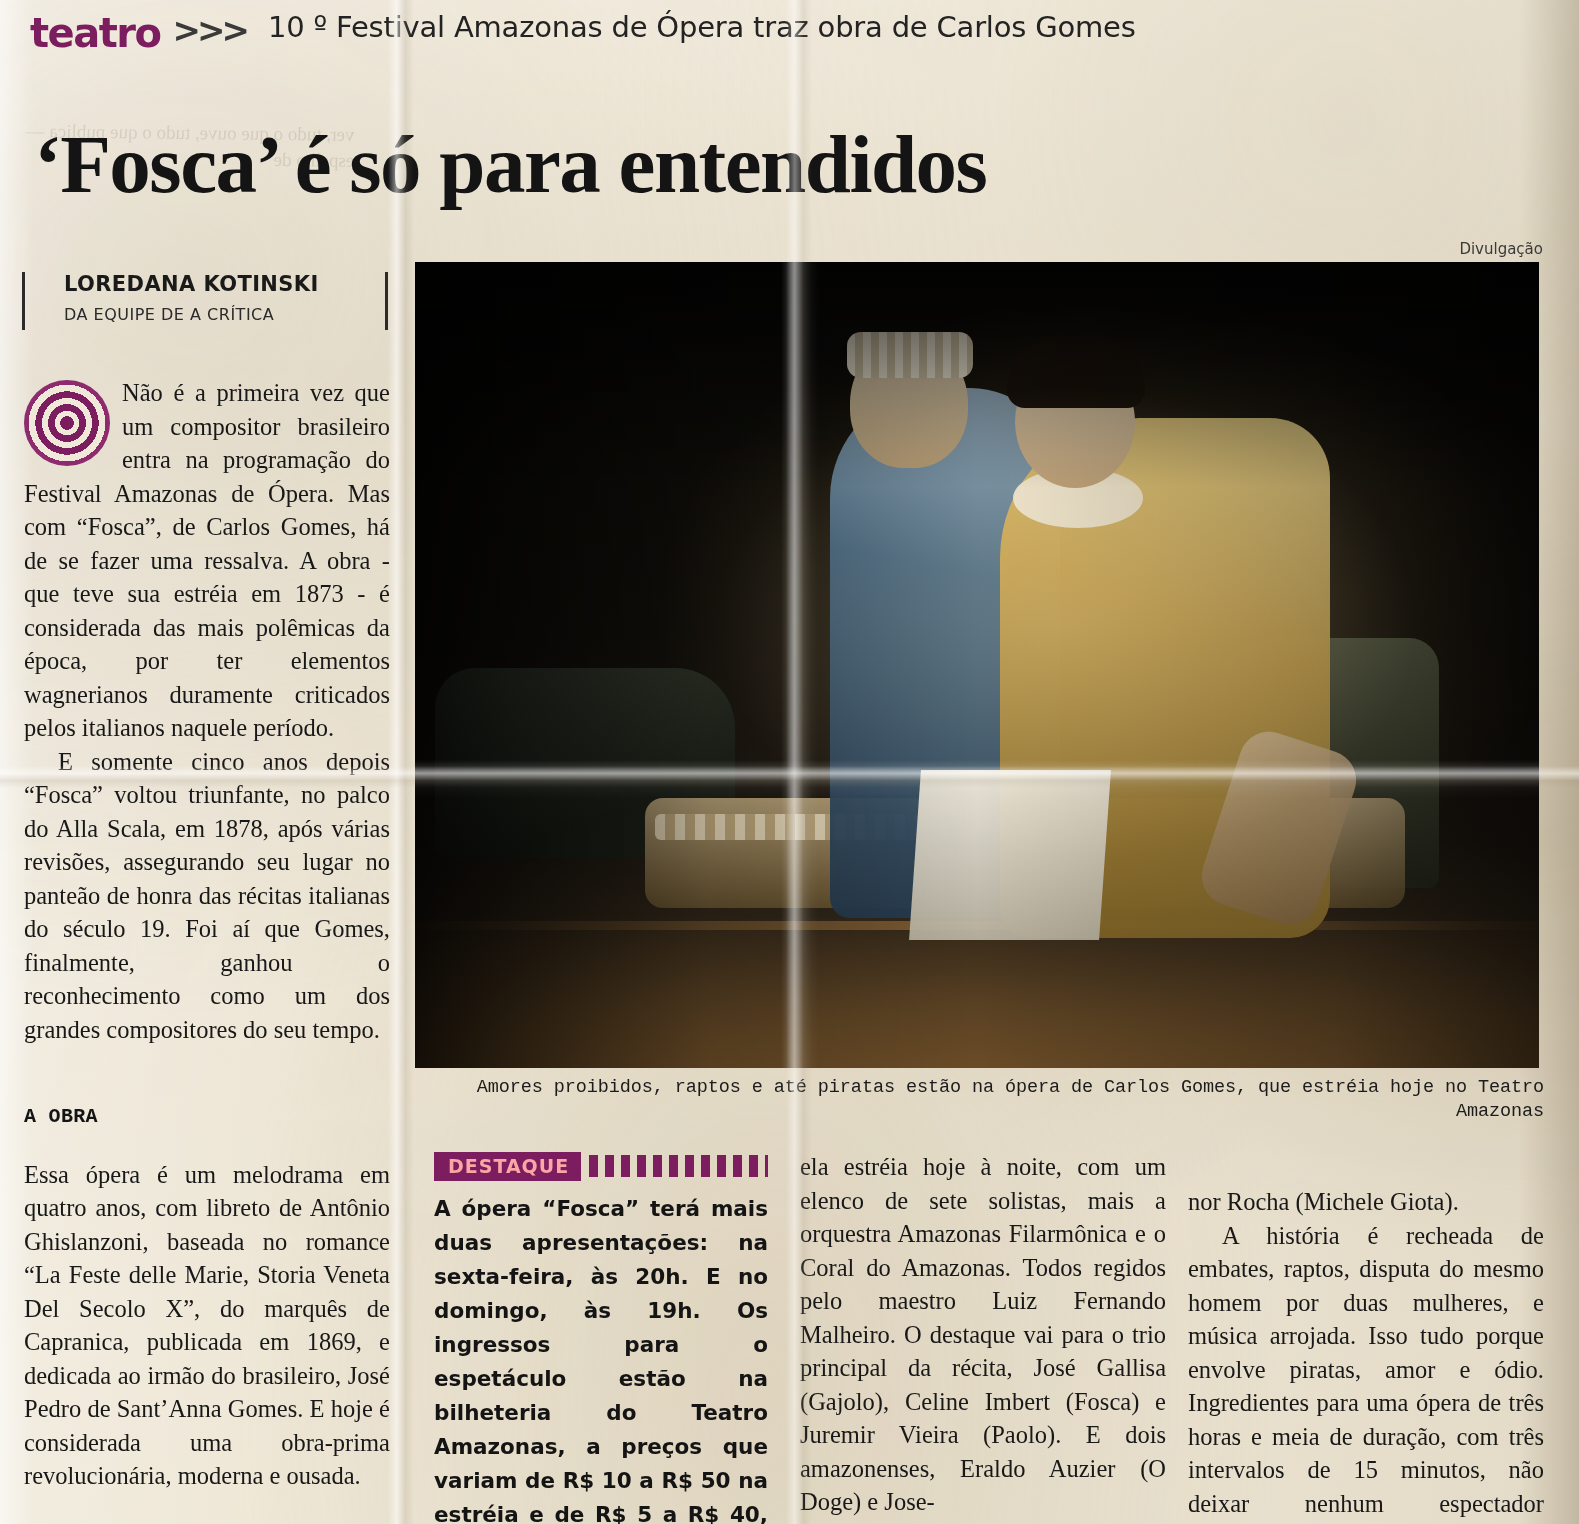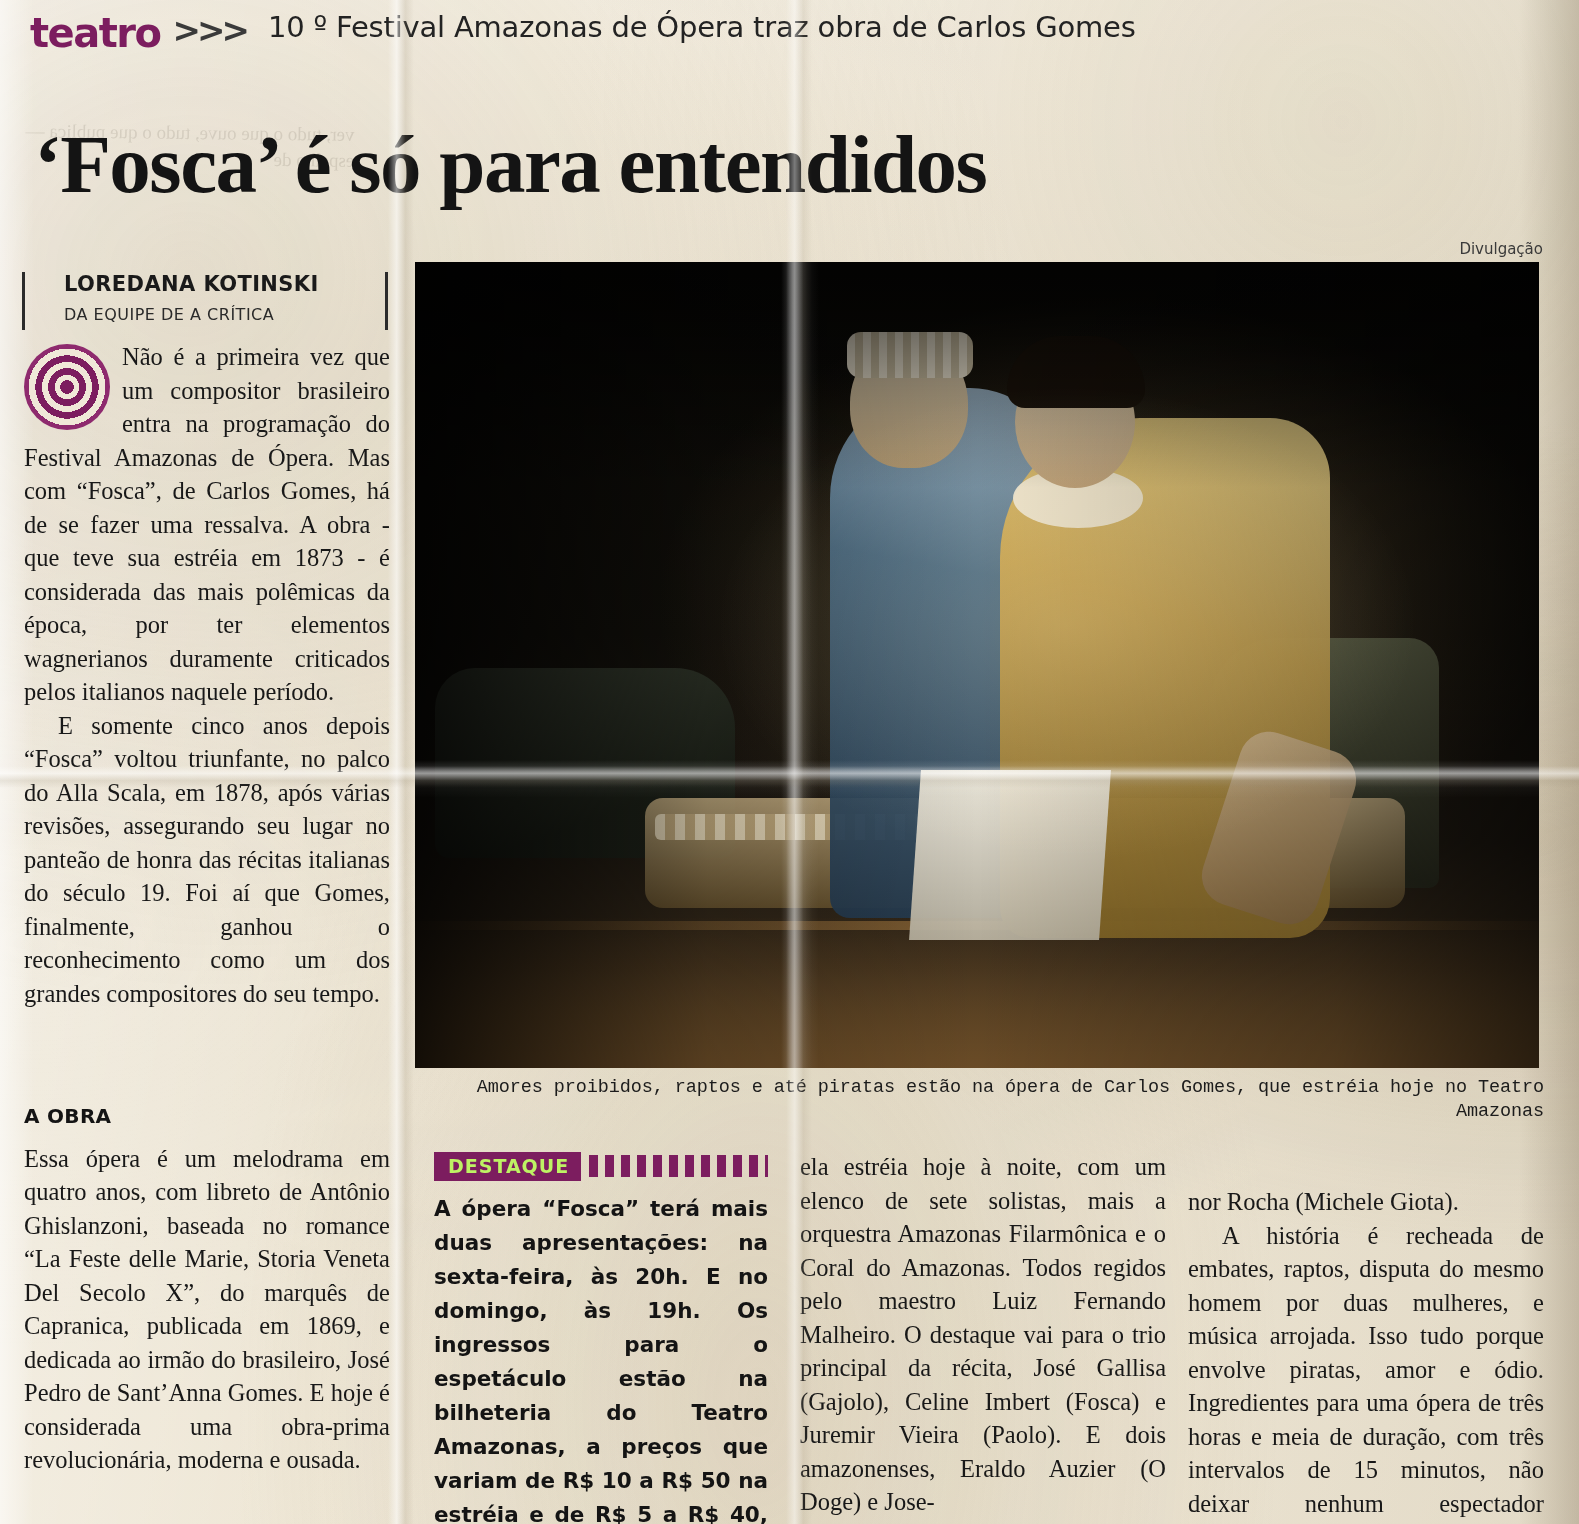--- a/index.html
+++ b/index.html
@@ -159,21 +159,21 @@
     line-height: 33.5px;
     text-align: justify;
     color: #181818;
     hyphens: auto;
   }
   .col p { margin: 0; text-indent: 34px; }
   .col p.noindent { text-indent: 0; }
 
   .col1-top {
     left: 24px;
-    top: 340px;
+    top: 376px;
     width: 366px;
   }
   .bullseye {
     float: left;
     width: 86px;
     height: 86px;
     margin: 4px 12px 2px 0;
     border-radius: 50%;
     background:
       radial-gradient(circle at 50% 50%,
@@ -192,21 +192,21 @@
     font-weight: bold;
     font-size: 20px;
     letter-spacing: 0.3px;
     color: #141414;
   }
   .col1-aobra {
     left: 24px;
     top: 1100px;
     width: 366px;
   }
-  .col1-aobra .subhead { margin-bottom: 8px; }
+  .col1-aobra .subhead { margin-bottom: 24px; font-family: Liberation Mono, monospace; }
 
   
   .credit {
     position: absolute;
     right: 36px;
     top: 240px;
     font-family: "DejaVu Sans", sans-serif;
     font-size: 15px;
     color: #3a3a3a;
   }
@@ -368,21 +368,21 @@
     top: 1152px;
     width: 334px;
   }
   .destaque-head {
     display: flex;
     align-items: center;
     height: 28px;
   }
   .destaque-flag {
     background: #7c1d5f;
-    color: #bef264;
+    color: #fca5a5;
     font-family: "DejaVu Sans", sans-serif;
     font-weight: bold;
     font-size: 19px;
     letter-spacing: 1px;
     padding: 3px 12px 4px 14px;
   }
   .destaque-bars {
     flex: 1;
     height: 22px;
     margin-left: 8px;

